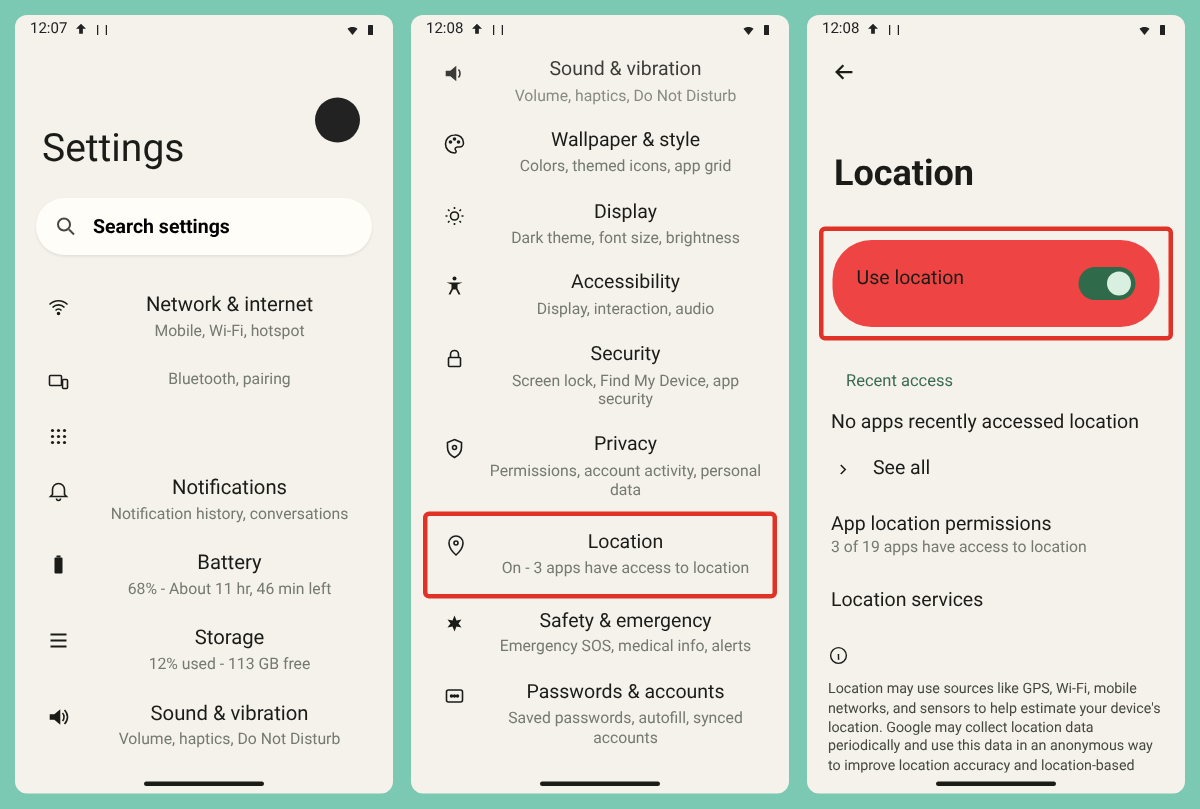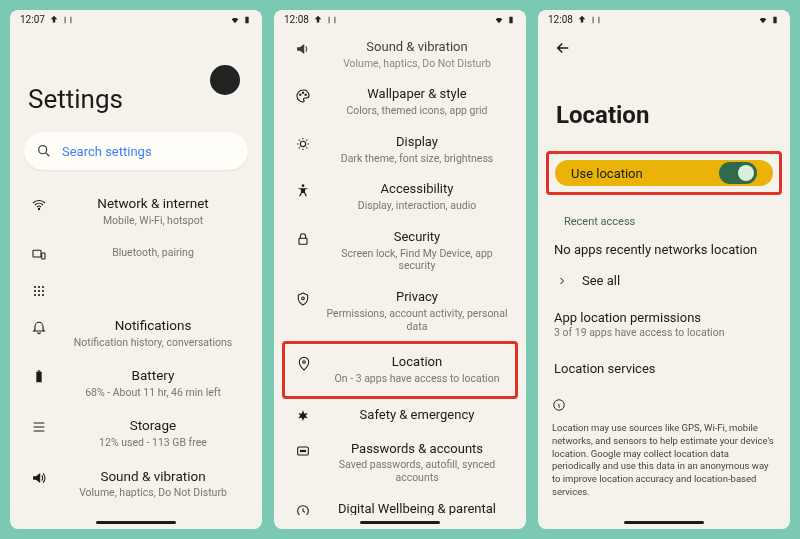--- a/index.html
+++ b/index.html
@@ -7,31 +7,31 @@
   .phone { flex: 1; background: #f5f1eb; border-radius: 8px; overflow: hidden; display: flex; flex-direction: column; position: relative; }
   .statusbar { display: flex; justify-content: space-between; align-items: center; padding: 4px 10px; font-size: 10px; color: #222; }
   .statusbar .left { display: flex; gap: 4px; align-items: center; }
   .statusbar .right { display: flex; gap: 2px; align-items: center; }
   .statusbar svg { width: 10px; height: 10px; }
   .content { flex: 1; overflow: hidden; padding: 0 14px; }
   .avatar { width: 30px; height: 30px; background: #222; border-radius: 50%; position: absolute; top: 55px; right: 22px; }
   .page-title { font-size: 26px; font-weight: 400; color: #1b1c18; margin: 55px 0 18px 4px; }
   .searchbar { background: #fffdf7; border-radius: 22px; height: 38px; display: flex; align-items: center; padding: 0 12px; margin-bottom: 16px; box-shadow: 0 1px 2px rgba(0,0,0,.08); }
   .searchbar svg { margin-right: 10px; }
-  .searchbar span { font-size: 13px; color: #3b82f6; }
+  .searchbar span { font-size: 13px; color: #000000; font-weight: bold; }
   .row { display: flex; align-items: flex-start; padding: 9px 2px; cursor: pointer; }
   .row .icon { width: 26px; display: flex; justify-content: center; margin-top: 2px; }
   .row .icon svg { width: 16px; height: 16px; color: #1b1c18; }
   .row .text { flex: 1; margin-left: 8px; text-align: center; }
   .row .title { font-size: 13.5px; color: #1b1c18; line-height: 1.3; }
   .row .sub { font-size: 10.5px; color: #757a70; margin-top: 2px; line-height: 1.2; }
   .highlight-red { border: 3px solid #e03226; border-radius: 4px; margin: 0 -6px; padding: 2px 4px; }
   .back-btn { margin: 10px 0 0 2px; display: inline-block; }
   .loc-title { font-size: 24px; color: #1b1c18; margin: 40px 0 22px 4px; }
-  .toggle-card { background: #eab308; border-radius: 26px; padding: 2px 16px; display: flex; align-items: center; justify-content: space-between; }
+  .toggle-card { background: #ef4444; border-radius: 26px; padding: 18px 16px; display: flex; justify-content: space-between; }
   .toggle-card span { font-size: 13px; color: #1b1c18; }
   .switch { width: 38px; height: 22px; background: #2f6b4b; border-radius: 11px; position: relative; }
   .switch::after { content: ""; position: absolute; width: 16px; height: 16px; background: #d9efe0; border-radius: 50%; top: 3px; right: 3px; }
   .section-label { font-size: 11px; color: #3a6a52; margin: 20px 0 6px 12px; font-weight: 400; }
   .loc-row { padding: 8px 2px; }
   .loc-row .title { font-size: 13px; color: #1b1c18; }
   .loc-row .sub { font-size: 10.5px; color: #757a70; margin-top: 1px; }
   .see-all { display: flex; align-items: center; gap: 14px; padding: 8px 4px; }
   .see-all svg { width: 12px; height: 12px; }
   .see-all span { font-size: 13px; color: #1b1c18; }
@@ -279,20 +279,21 @@
       </div>
     </div>
     <div class="row">
       <div class="icon">
           <svg viewBox="0 0 24 24" fill="currentColor">
             <path d="M12 2l2 5 5-1-3 4 3 4-5-1-2 5-2-5-5 1 3-4-3-4 5 1z"></path>
           </svg>
         </div>
       <div class="text">
           <div class="title">Safety &amp; emergency</div>
+          <div class="sub">Emergency SOS, medical info, alerts</div>
         </div>
     </div>
     <div class="row">
       <div class="icon">
           <svg viewBox="0 0 24 24" fill="none" stroke="currentColor" stroke-width="1.6">
             <rect x="4" y="6" width="16" height="12" rx="2"></rect>
             <circle cx="9" cy="12" r="1" fill="currentColor"></circle>
             <circle cx="12" cy="12" r="1" fill="currentColor"></circle>
             <circle cx="15" cy="12" r="1" fill="currentColor"></circle>
           </svg>
@@ -350,21 +351,21 @@
 
     <div class="highlight-red" style="padding:6px">
       <div class="toggle-card">
         <span>Use location</span>
         <div class="switch"></div>
       </div>
     </div>
 
     <div class="section-label">Recent access</div>
     <div class="loc-row">
-      <div class="title">No apps recently networks location</div>
+      <div class="title">No apps recently accessed location</div>
     </div>
     <div class="see-all">
       <svg viewBox="0 0 24 24" fill="none" stroke="#1b1c18" stroke-width="2">
           <path d="M9 6l6 6-6 6"></path>
         </svg>
       <span>See all</span>
     </div>
     <div class="loc-row" style="margin-top:6px">
       <div class="title">App location permissions</div>
       <div class="sub">3 of 19 apps have access to location</div>

